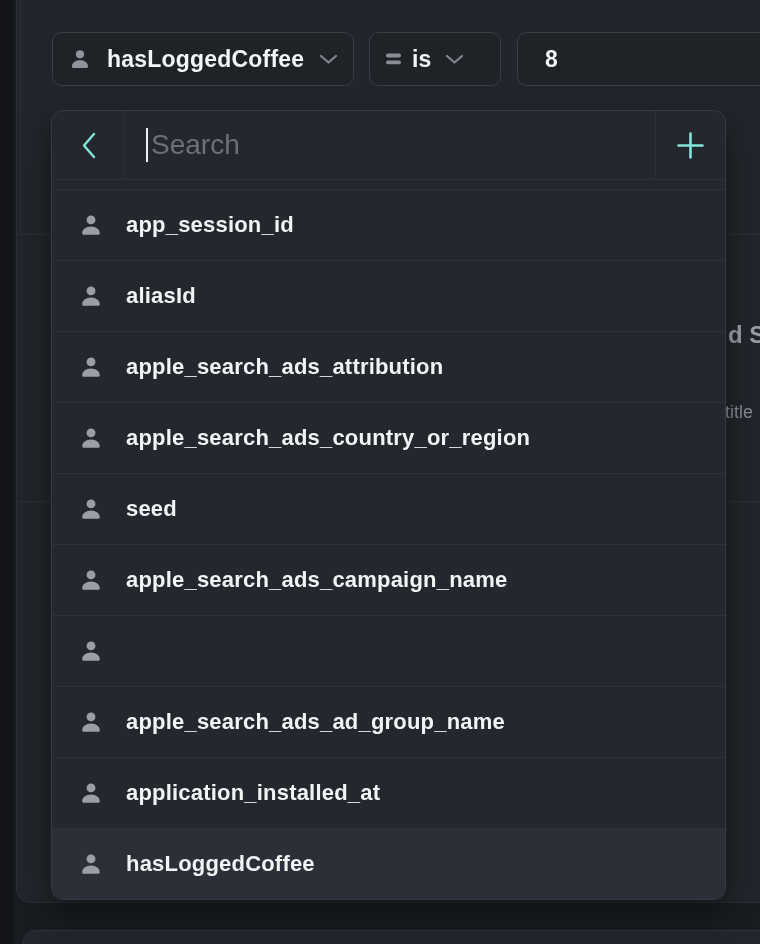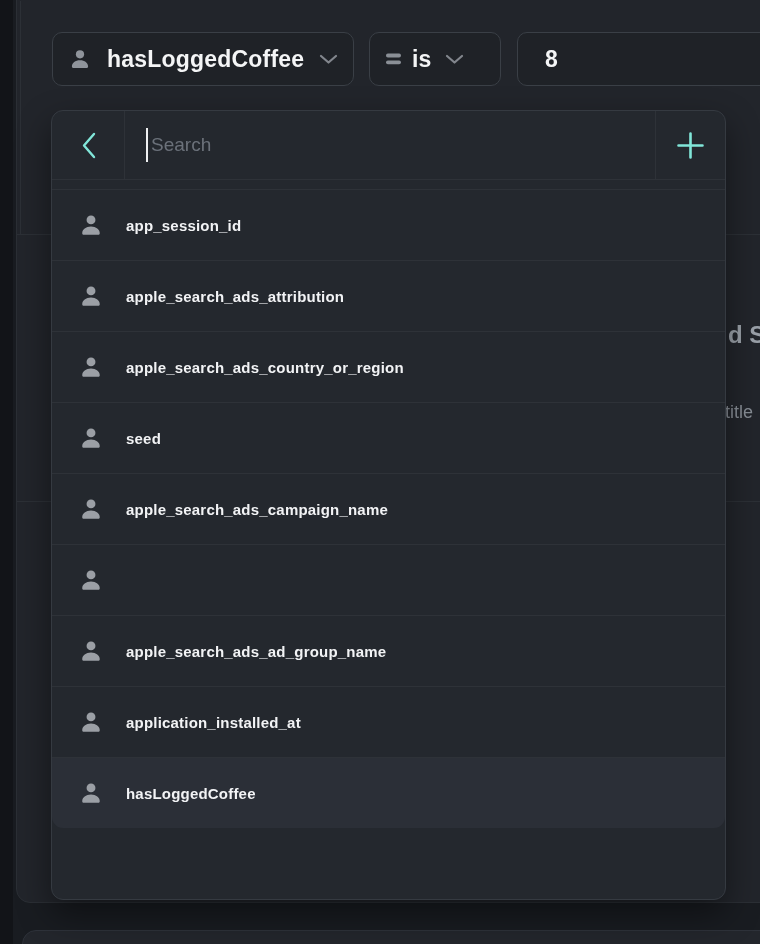--- a/index.html
+++ b/index.html
@@ -56,36 +56,36 @@
   .search-row { flex:none; height:68px; display:flex; border-bottom:1px solid #2e3238; }
   .back-btn {
     width:73px; flex:none; border:none; border-right:1px solid #2e3238;
     background:transparent; display:flex; align-items:center; justify-content:center;
     cursor:pointer; padding:0;
   }
   .search-box { flex:1; position:relative; display:flex; align-items:center; }
   .search-box input {
     width:100%; height:100%; background:transparent; border:none; outline:none;
     padding:0 0 0 26px; font-family:"Liberation Sans", sans-serif;
-    font-size:19px; color:#ec4899; caret-color:#fff;
+    font-size:28px; color:#ec4899; caret-color:#fff;
   }
   .search-box input::placeholder { color:#6b717a; opacity:1; }
   .caret { position:absolute; left:21px; top:17px; width:2px; height:34px; background:#eef0f1; }
   .add-btn {
     width:70px; flex:none; border:none; border-left:1px solid #2e3238;
     background:transparent; display:flex; align-items:center; justify-content:center;
     cursor:pointer; padding:0;
   }
 
   .list { flex:1; padding-top:9px; }
   .row {
     height:71px; box-sizing:border-box; display:flex; align-items:center;
     padding-left:26px; gap:22px; border-top:1px solid #2e3238; cursor:pointer;
   }
-  .row-label { font-size:15px; font-weight:700; color:#f2f3f5; letter-spacing:.2px; white-space:nowrap; }
+  .row-label { font-size:22px; font-weight:700; color:#f2f3f5; letter-spacing:.2px; white-space:nowrap; }
   .row.highlighted { background:#2b2f37; border-radius:0 0 11px 11px; }
 </style>
 </head>
 <body>
 
 <div class="screen">
   <div class="gutter"></div>
 
   <div class="bg-card">
     <div class="bg-vline"></div>
@@ -161,20 +161,29 @@
           </span>
           <span class="row-label">app_session_id</span>
         </div>
         <div class="row">
           <span class="icon">
             <svg width="26" height="26" viewBox="0 0 24 24" fill="#9b9fa5">
               <circle cx="12" cy="7.3" r="4.1"></circle>
               <path d="M12 13.3c-4.7 0-8.1 2.7-8.1 6.2 0 .9.7 1.5 1.5 1.5h13.2c.9 0 1.5-.7 1.5-1.5 0-3.5-3.4-6.2-8.1-6.2z"></path>
             </svg>
           </span>
+          <span class="row-label">aliasId</span>
+        </div>
+        <div class="row">
+          <span class="icon">
+            <svg width="26" height="26" viewBox="0 0 24 24" fill="#9b9fa5">
+              <circle cx="12" cy="7.3" r="4.1"></circle>
+              <path d="M12 13.3c-4.7 0-8.1 2.7-8.1 6.2 0 .9.7 1.5 1.5 1.5h13.2c.9 0 1.5-.7 1.5-1.5 0-3.5-3.4-6.2-8.1-6.2z"></path>
+            </svg>
+          </span>
           <span class="row-label">apple_search_ads_attribution</span>
         </div>
         <div class="row">
           <span class="icon">
             <svg width="26" height="26" viewBox="0 0 24 24" fill="#9b9fa5">
               <circle cx="12" cy="7.3" r="4.1"></circle>
               <path d="M12 13.3c-4.7 0-8.1 2.7-8.1 6.2 0 .9.7 1.5 1.5 1.5h13.2c.9 0 1.5-.7 1.5-1.5 0-3.5-3.4-6.2-8.1-6.2z"></path>
             </svg>
           </span>
           <span class="row-label">apple_search_ads_country_or_region</span>

